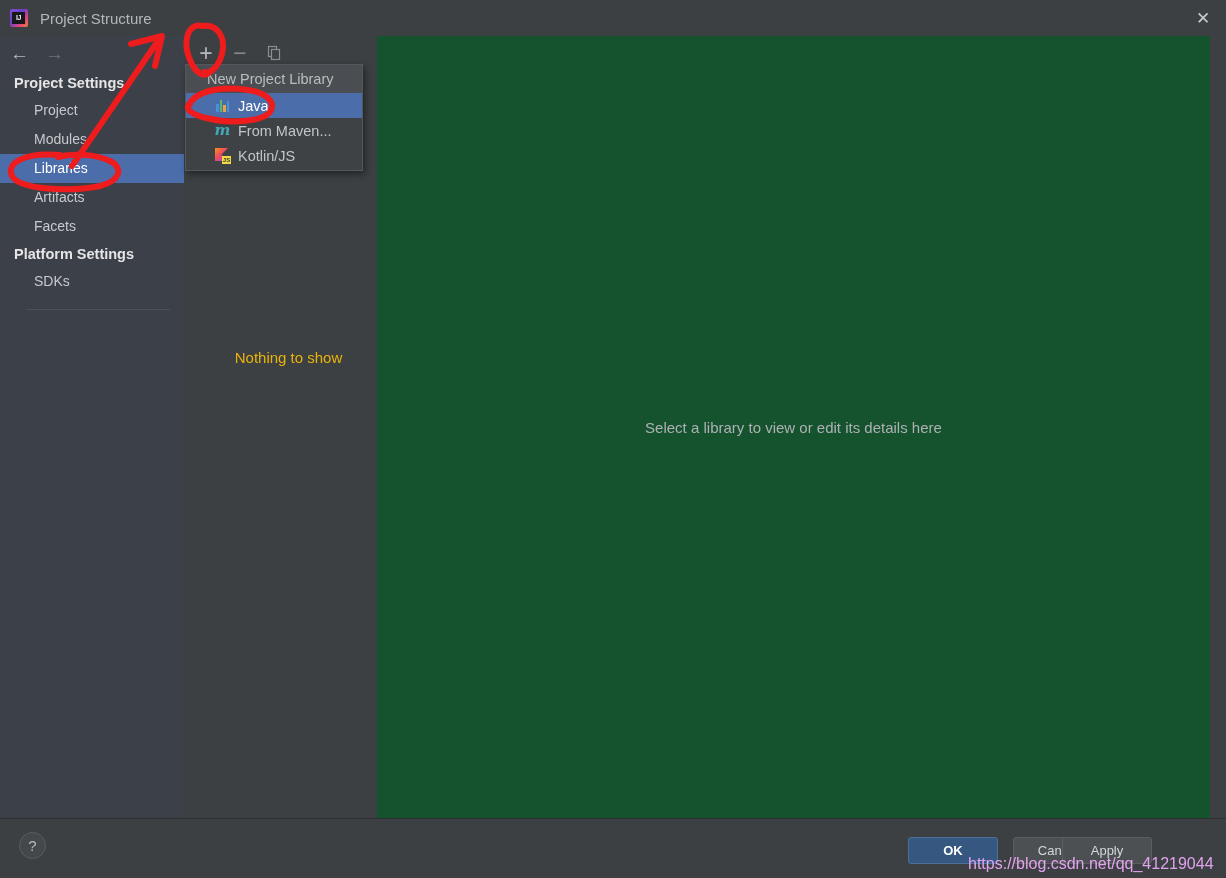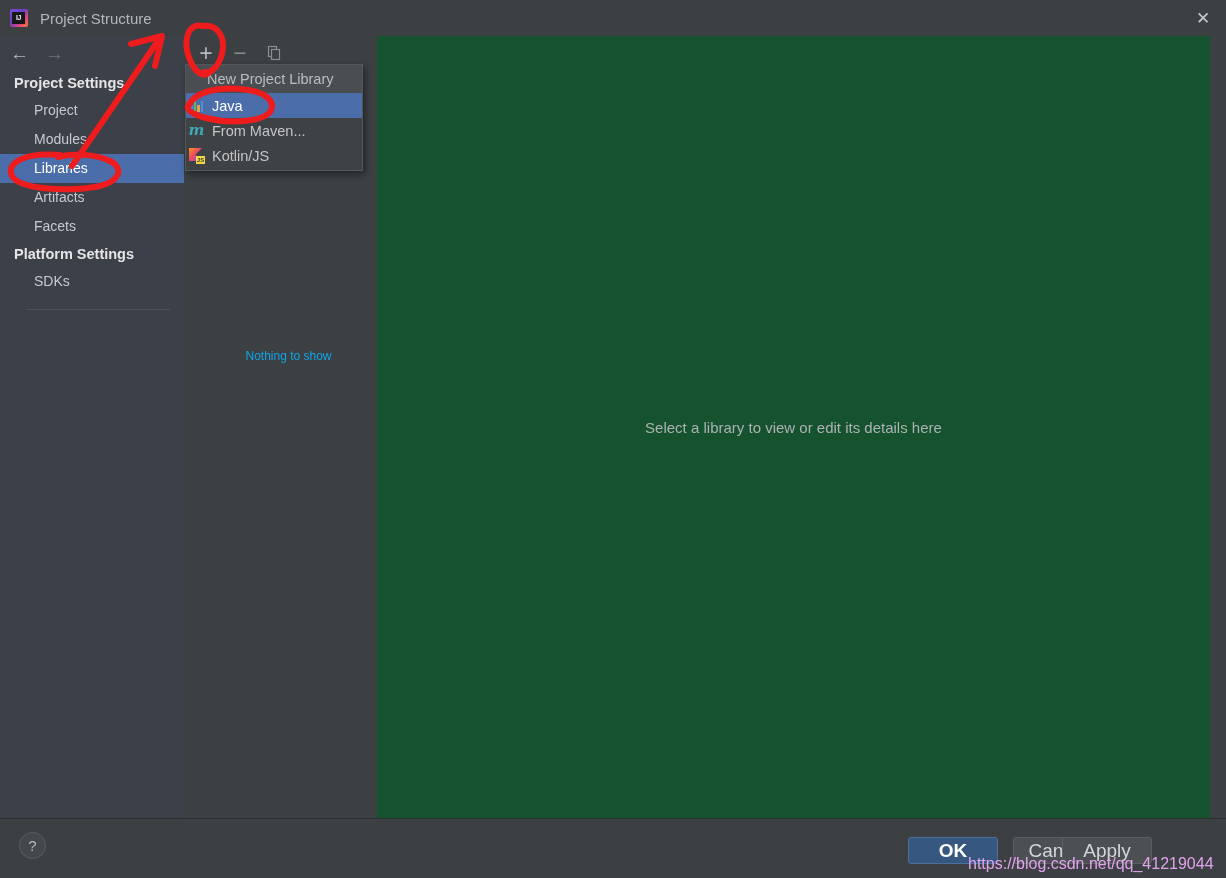--- a/index.html
+++ b/index.html
@@ -129,22 +129,22 @@
   }
   .tb-btn.plus   { font-size: 23px; line-height: 1; color: #b8bbbe; font-weight: 300; }
   .tb-btn.minus  { font-size: 23px; line-height: 1; color: #86898c; font-weight: 300; }
   .tb-btn.copy svg { display: block; }
 
   .nothing-to-show {
     position: absolute;
     left: 0; top: 313px;
     width: 209px;
     text-align: center;
-    color: #0ea5e9;
-    font-size: 12px;
+    color: #eab308;
+    font-size: 15px;
   }
 
   
   .detailpanel {
     position: absolute;
     left: 377px; top: 36px;
     width: 833px; height: 782px;
     background: #14532d;
   }
   .detail-hint {
@@ -173,21 +173,21 @@
     color: #babdbf;
     font-size: 14.5px;
     display: flex;
     align-items: center;
     padding-left: 21px;
   }
   .popup-item {
     height: 25px;
     display: flex;
     align-items: center;
-    padding-left: 2px;
+    padding-left: 28px;
     color: #c2c5c8;
     font-size: 14.5px;
   }
   .popup-item.selected {
     background: #4b6eab;
     color: #ffffff;
   }
   .popup-item .pi-icon {
     width: 17px; height: 17px;
     margin-right: 7px;
@@ -251,21 +251,21 @@
     color: #b6b9bc;
     font-size: 15px;
     line-height: 25px;
     text-align: center;
   }
   .dlg-btn {
     position: absolute;
     top: 18px;
     height: 27px;
     border-radius: 3px;
-    font-size: 19px;
+    font-size: 13px;
     display: flex;
     align-items: center;
     justify-content: center;
     color: #d4d7da;
     background: #4c5053;
     border: 1px solid #5a5e61;
   }
   .dlg-btn.primary {
     background: #365880;
     border: 1px solid #4b7099;

